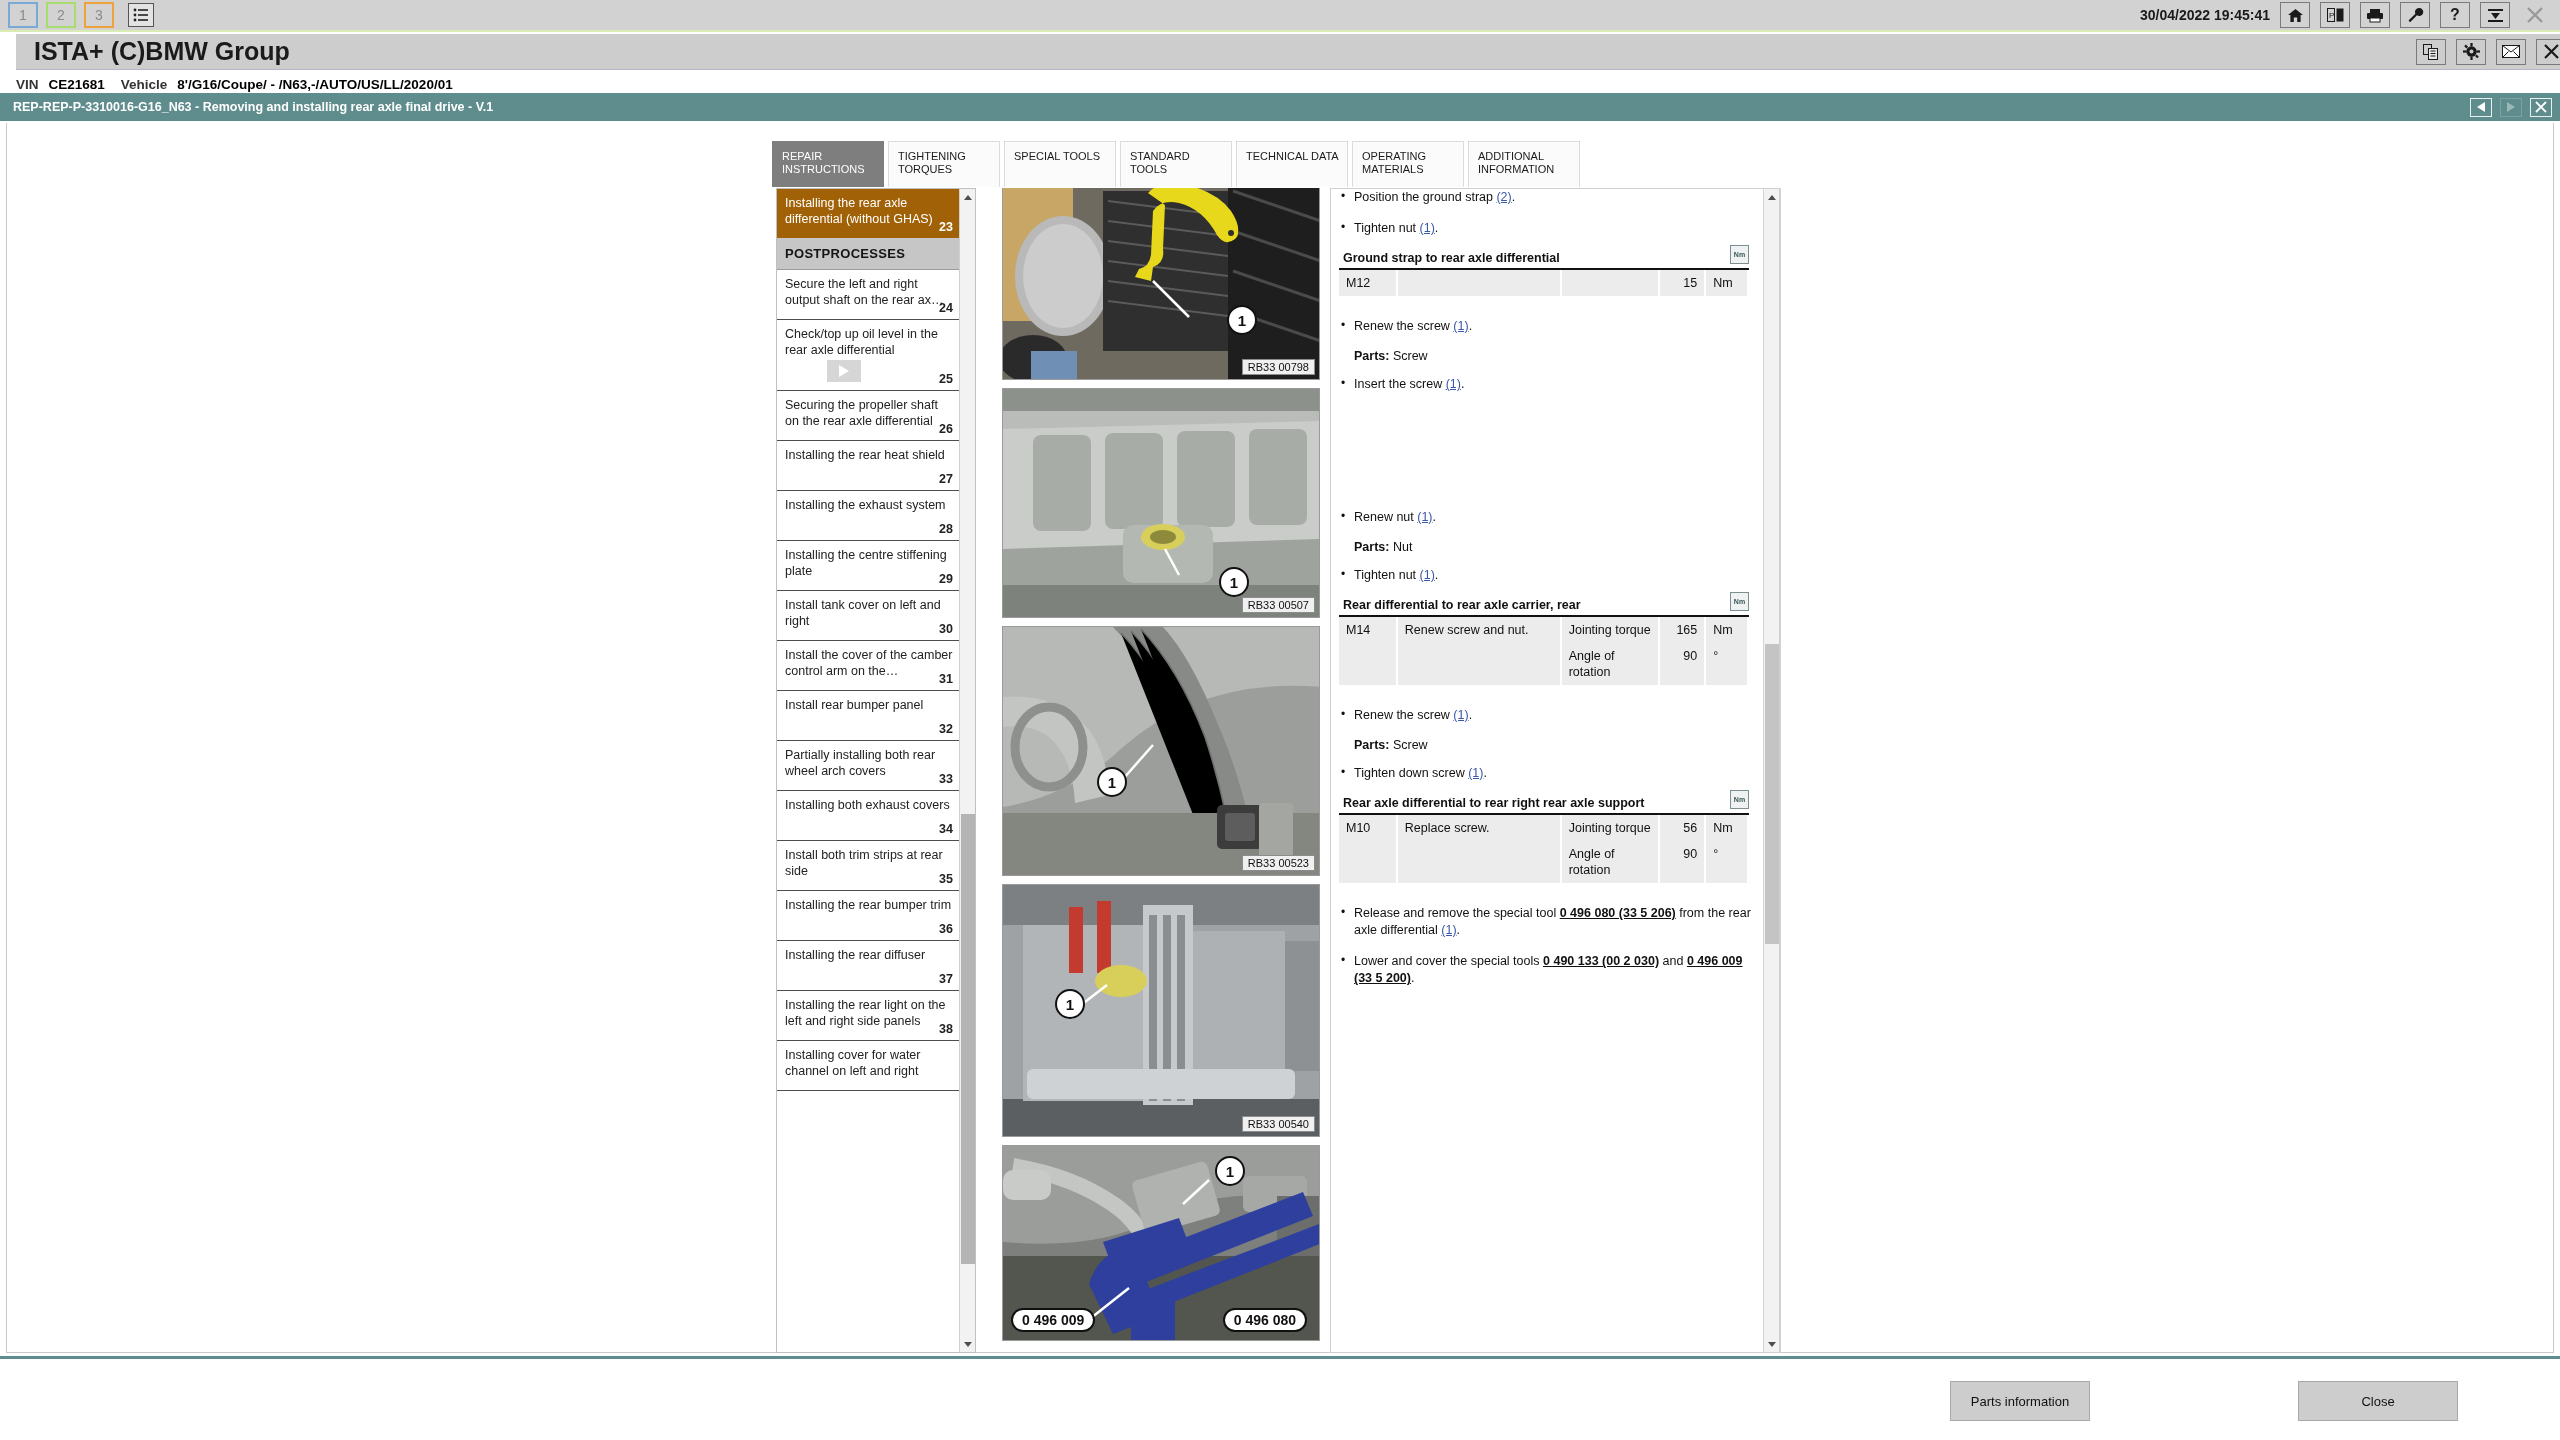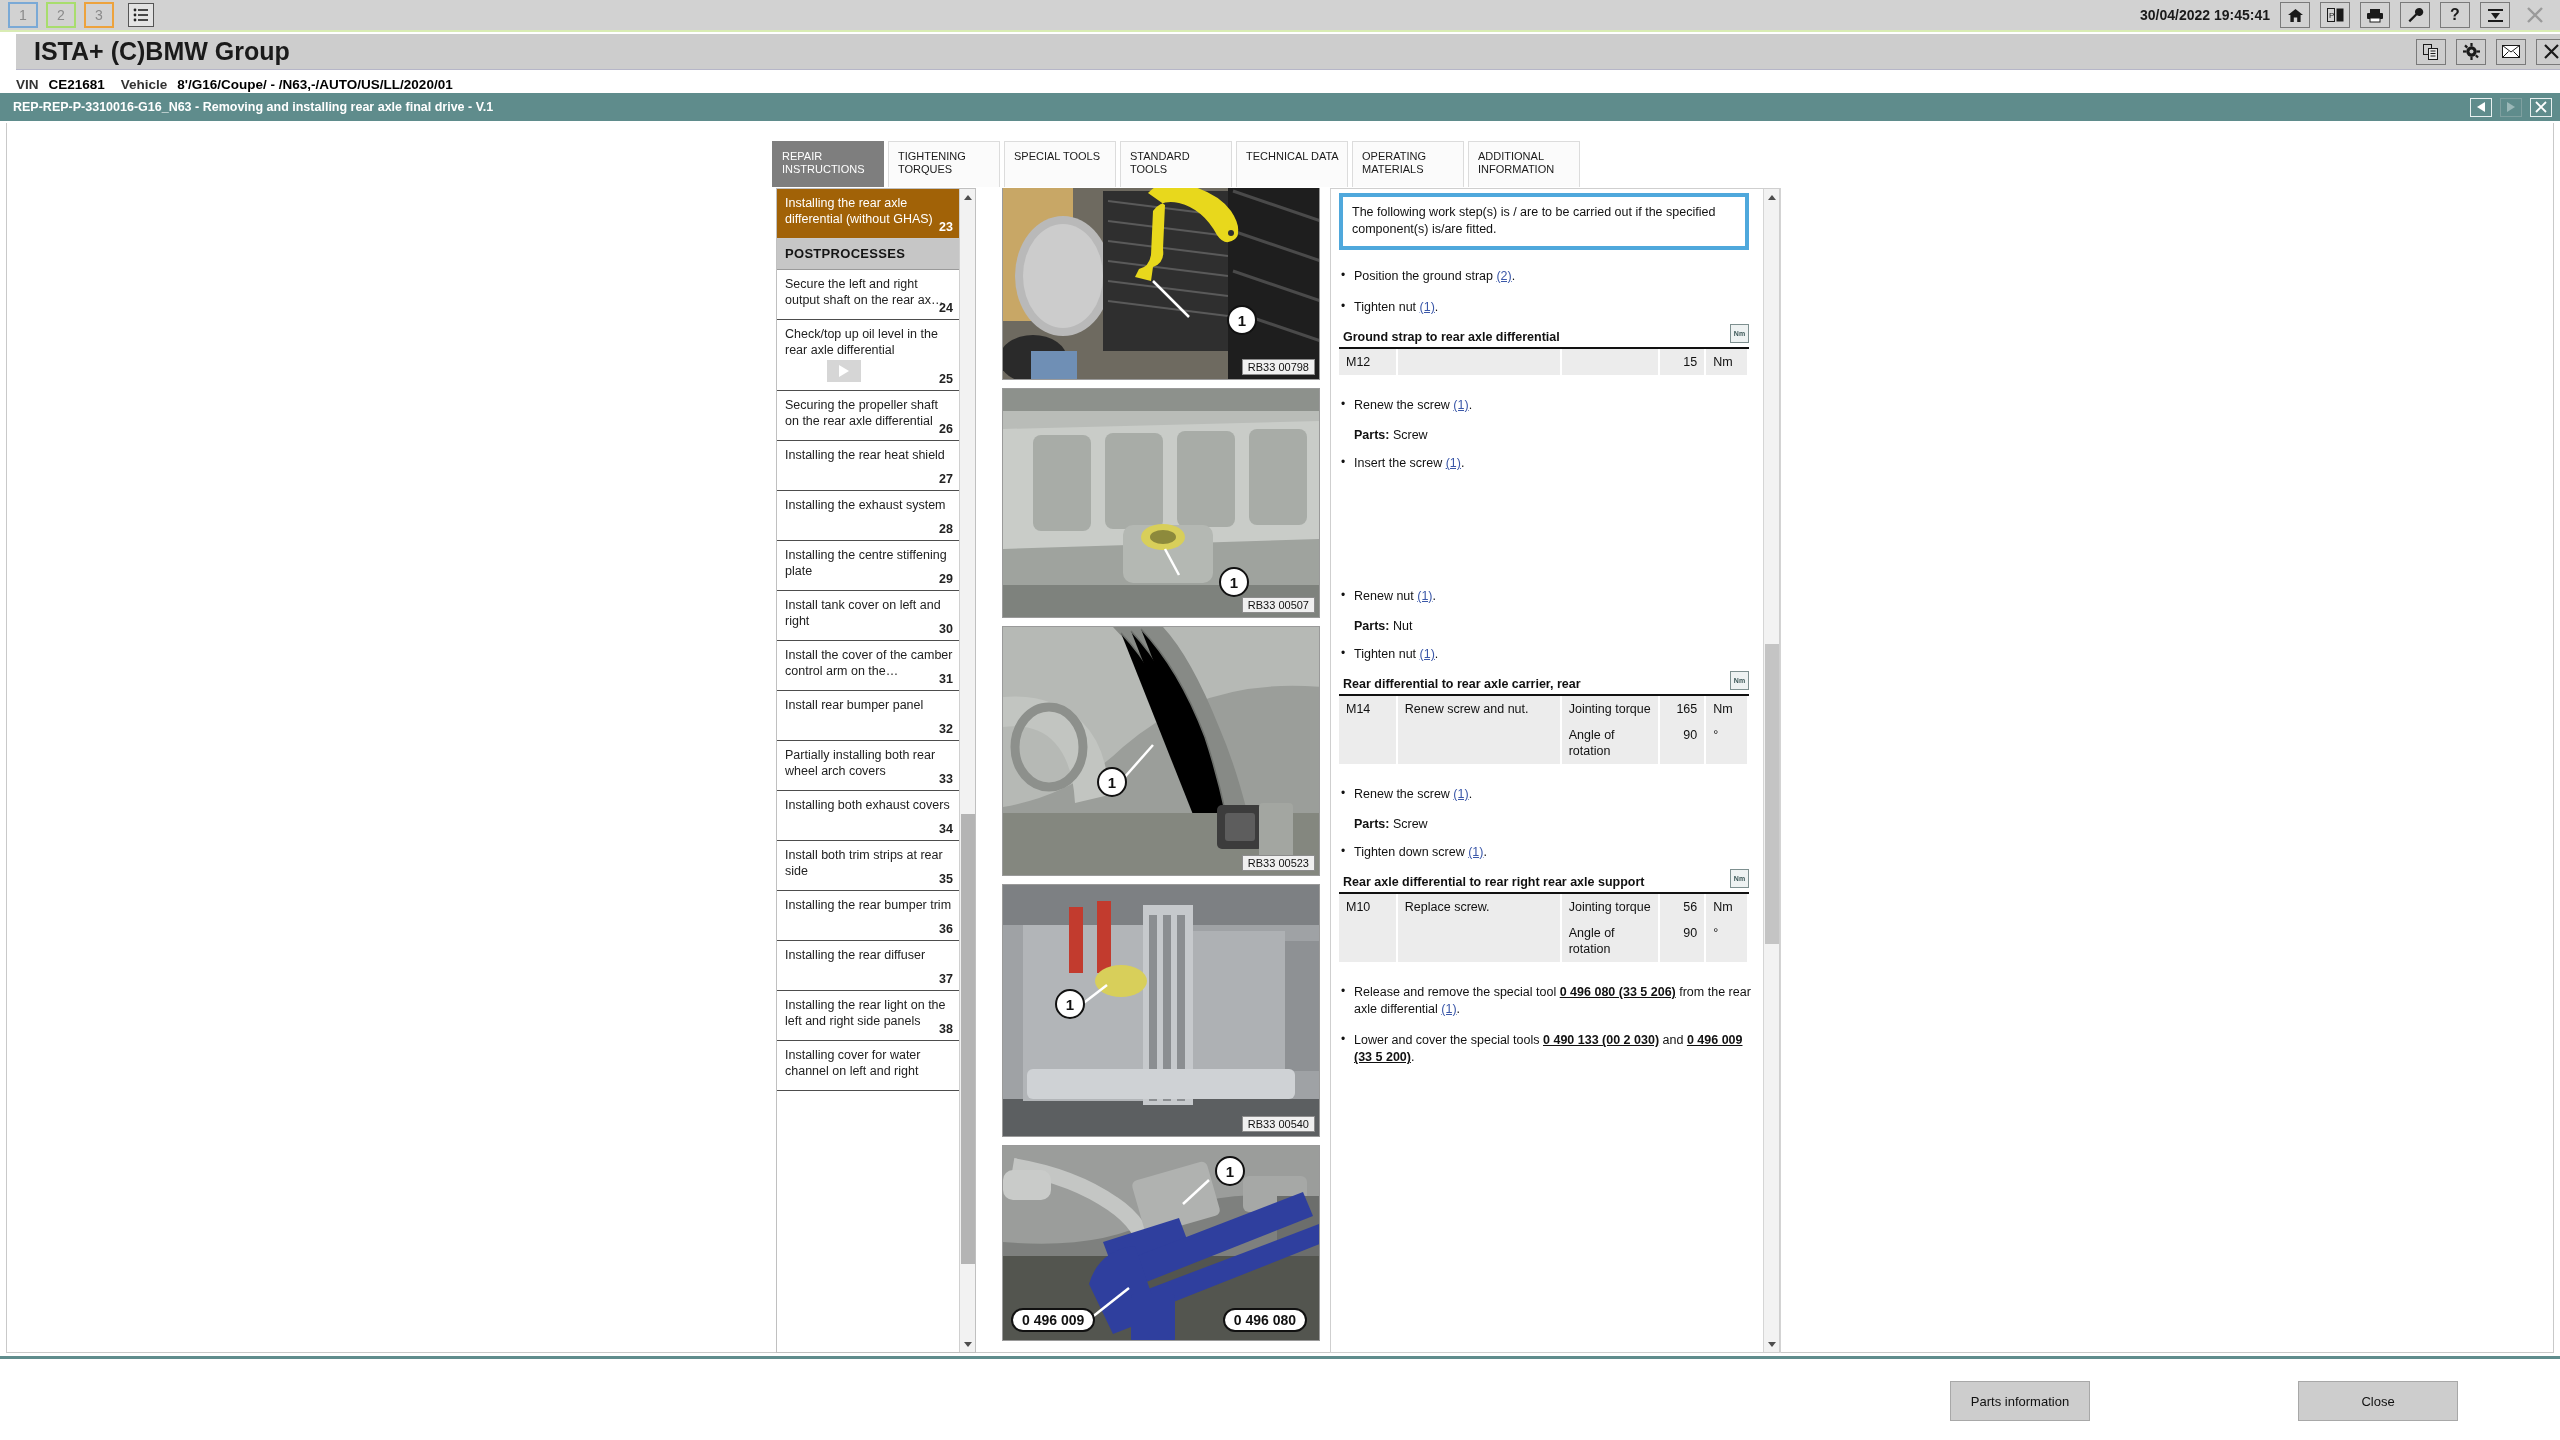--- a/index.html
+++ b/index.html
@@ -623,21 +623,20 @@
     </div>
     <div class="toolbadge" style="left:8px;bottom:8px;">0 496 009</div>
     <div class="toolbadge" style="right:12px;bottom:8px;">0 496 080</div>
   </div>
 
 </div>
 
 <div id="text-panel">
   <div id="text-inner">
 
-    <div class="notebox">The following work step(s) is / are to be carried out if the specified component(s) is/are fitted.</div>
 
     <div class="bullet">
       <span>Position the ground strap </span><span class="lnk">(2)</span><span>.</span>
     </div>
     <div class="bullet">
       <span>Tighten nut </span><span class="lnk">(1)</span><span>.</span>
     </div>
     <div class="tq-head">
       <span>Ground strap to rear axle differential</span>
       <span class="nm-icon">Nm</span>

